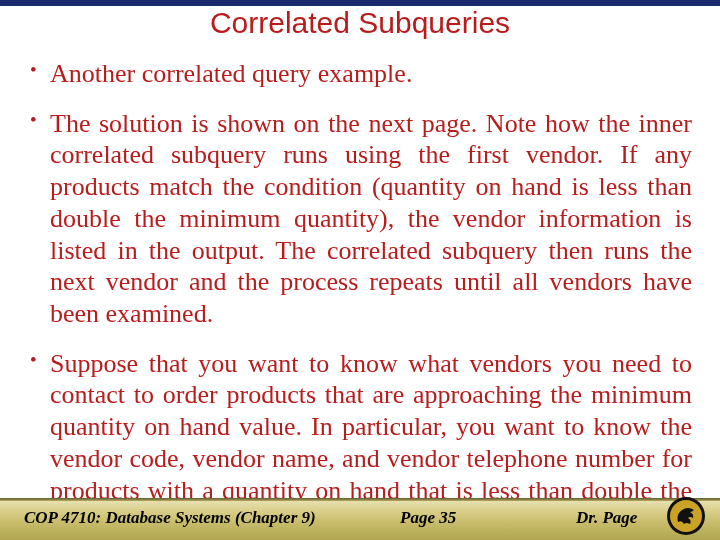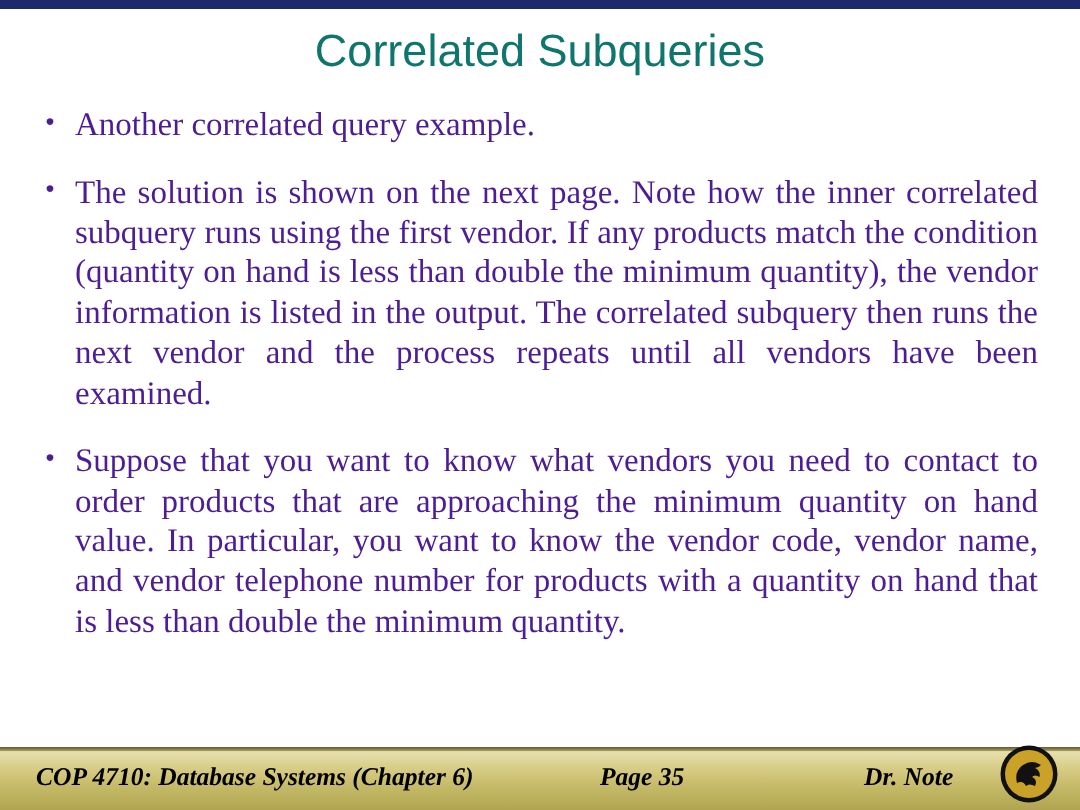--- a/index.html
+++ b/index.html
@@ -12,36 +12,36 @@
   .topbar {
     height: 6px;
     background: #1a2a6c;
     width: 100%;
   }
   .title {
     text-align: center;
     font-family: Arial, Helvetica, sans-serif;
     font-size: 30px;
     font-weight: 400;
-    color: #0f766e;
-    margin-top: 12px;
+    color: #b91c1c;
+    margin-top: 0;
     margin-bottom: 18px;
   }
   .content {
     padding: 0 28px 0 28px;
   }
   ul.bullets {
     list-style: none;
   }
   ul.bullets > li {
     position: relative;
     padding-left: 22px;
-    font-size: 22px;
+    font-size: 26px;
     line-height: 1.22;
-    color: #4c1d95;
+    color: #b91c1c;
     margin-bottom: 18px;
     text-align: justify;
   }
   ul.bullets > li::before {
     content: "•";
     position: absolute;
     left: 2px;
     top: 0;
     font-size: 19px;
   }
@@ -118,23 +118,23 @@
     <li>Another correlated query example.</li>
     <li>The solution is shown on the next page.  Note how the inner correlated subquery runs using the first vendor.  If any products match the condition (quantity on hand is less than double the minimum quantity), the vendor information is listed in the output.  The correlated subquery then runs the next vendor and the process repeats until all vendors have been examined.</li>
     <li>Suppose that you want to know what vendors you need to contact to order products that are approaching the minimum quantity on hand value.  In particular, you want to know the vendor code, vendor name, and vendor telephone number for products with a quantity on hand that is less than double the minimum quantity.</li>
   </ul>
 </div>
 
 <div class="footer">
   <div class="footer-topline"></div>
   <div class="footer-grad"></div>
   <div class="footer-text">
-    <span class="footer-left">COP 4710: Database Systems  (Chapter 6)</span>
+    <span class="footer-left">COP 4710: Database Systems  (Chapter 9)</span>
     <span class="footer-center">Page 35</span>
-    <span class="footer-right">Dr. Note</span>
+    <span class="footer-right">Dr. Page</span>
   </div>
   <div class="logo">
     <svg viewBox="0 0 40 40">
       <circle cx="20" cy="20" r="19" fill="#111"></circle>
       <circle cx="20" cy="20" r="16" fill="#c9a227"></circle>
       <path d="M12 26 Q10 18 16 14 Q22 10 28 14 Q26 16 24 16 Q28 18 27 22 Q24 20 22 22 Q26 24 24 28 Q20 26 18 28 Q16 24 12 26 Z" fill="#111"></path>
     </svg>
   </div>
 </div>
 

